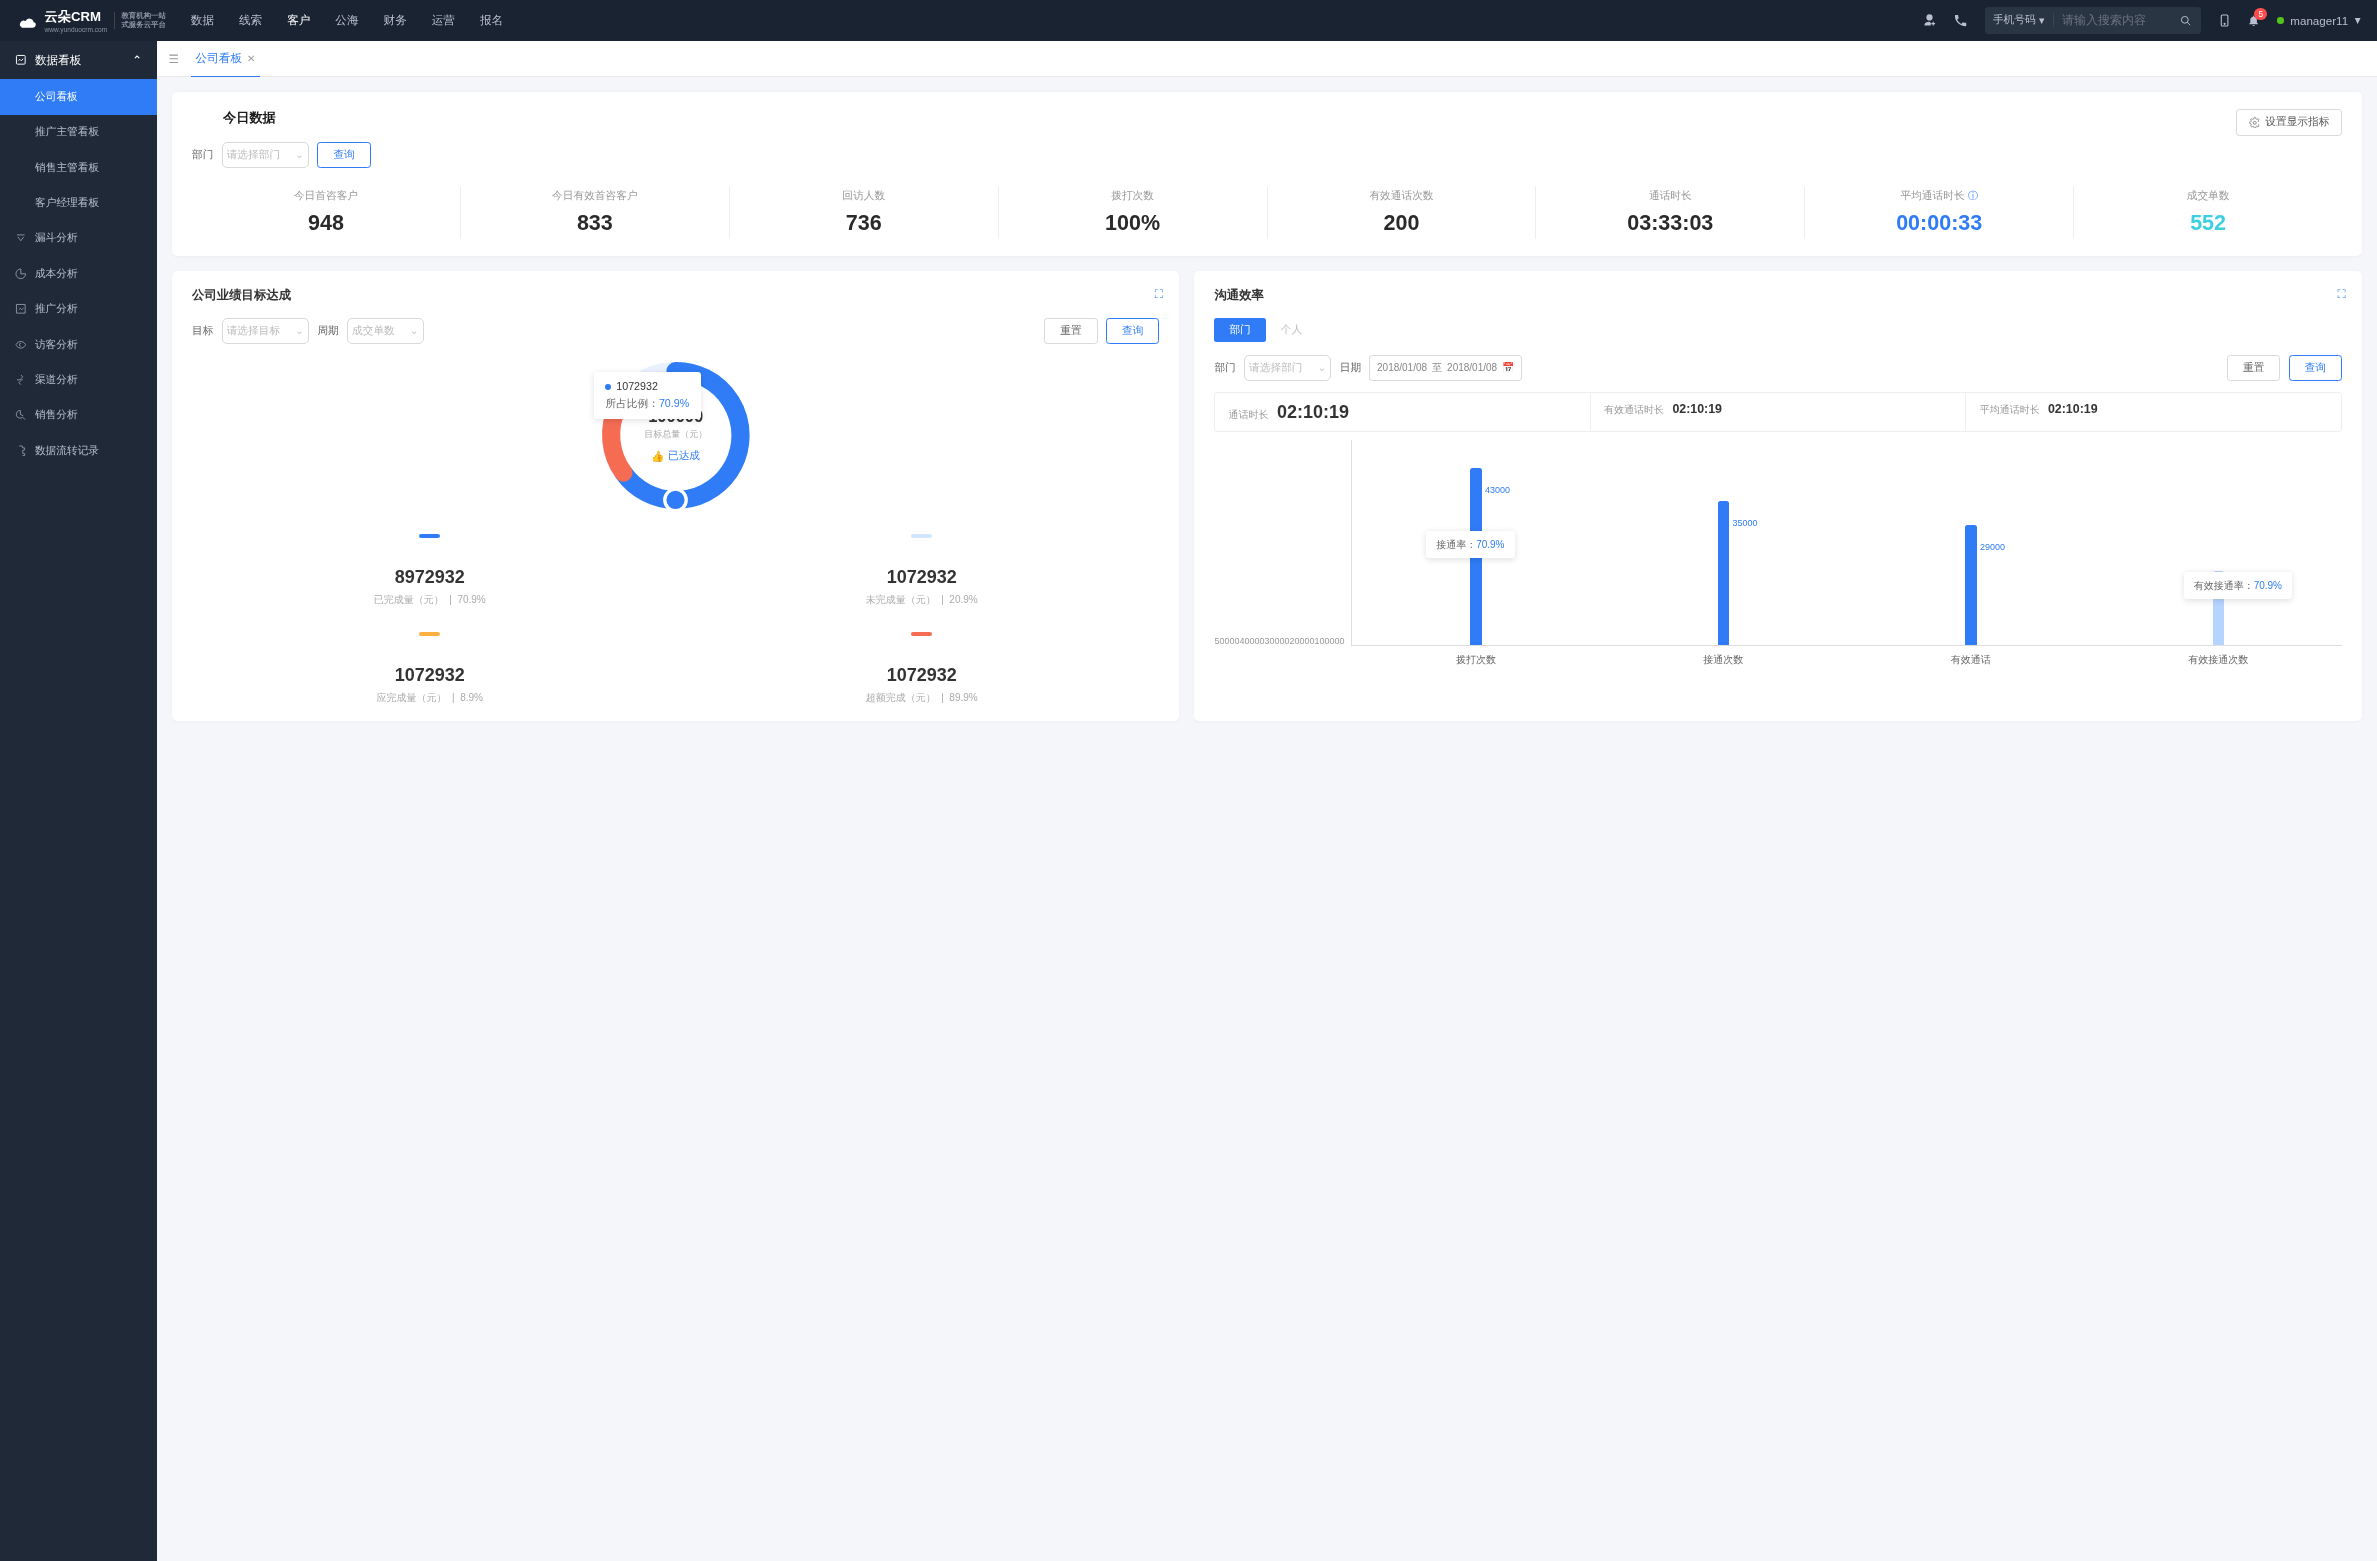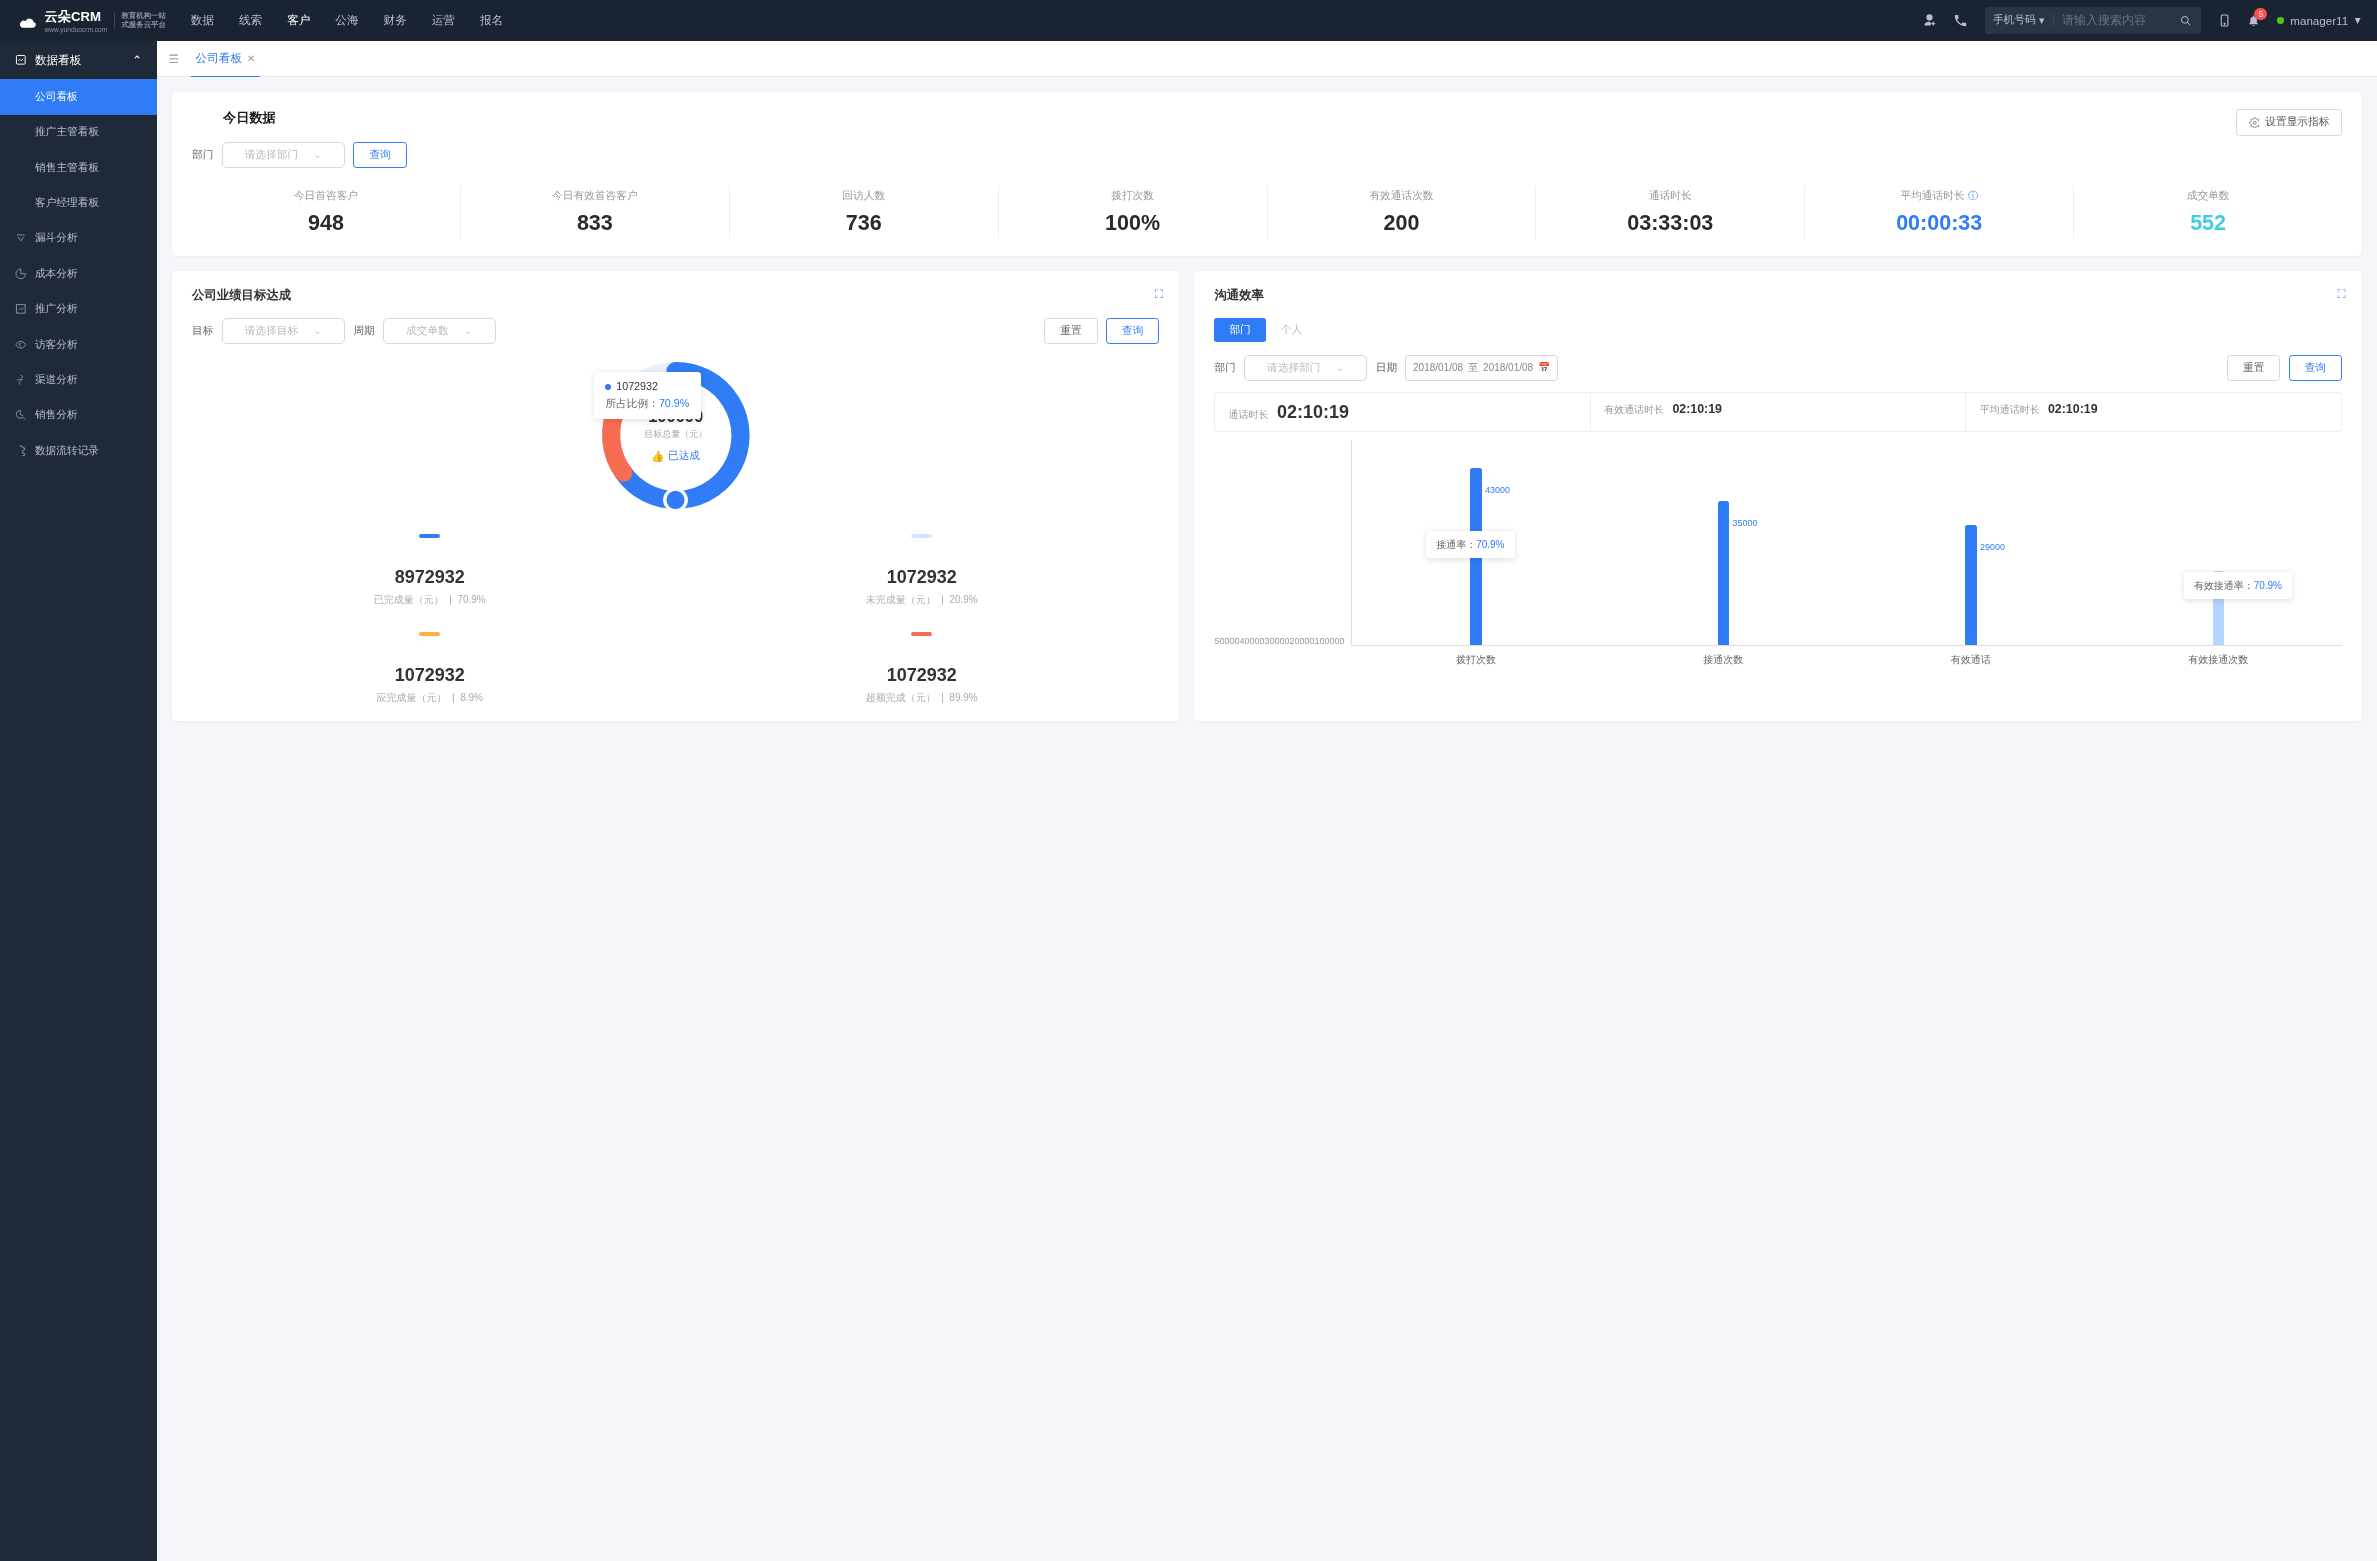--- a/index.html
+++ b/index.html
@@ -35,21 +35,21 @@
 .tab-close { color: #999; font-size: 10px; }
 .hamburger { color: #999; cursor: pointer; }
 
 .content { padding: 15px; display: flex; flex-direction: column; gap: 15px; }
 .card { background: #fff; border-radius: 5px; padding: 16.5px 20px; box-shadow: 0 0.8px 2.5px rgba(0,0,0,0.04); }
 
 .today-header { display: flex; justify-content: space-between; align-items: flex-start; }
 .today-title { font-size: 13.2px; font-weight: 600; color: #1a1a1a; margin-bottom: 15px; margin-left: 31px; }
 .filter-row { display: flex; align-items: center; gap: 8.3px; }
 .label { color: #666; font-size: 10.7px; }
-.select { border: 0.8px solid #d9d9d9; border-radius: 5px; padding: 5px 22px; font-size: 10.7px; color: #bbb; display: flex; align-items: center; gap: 15px; cursor: pointer; background: #fff; }
+.select { border: 0.8px solid #d9d9d9; border-radius: 5px; padding: 5px 4px; font-size: 10.7px; color: #bbb; display: flex; align-items: center; gap: 15px; cursor: pointer; background: #fff; }
 .btn { border: 0.8px solid #2f7cf6; color: #2f7cf6; background: #fff; padding: 5px 15px; border-radius: 3.3px; font-size: 10.7px; cursor: pointer; }
 .btn-plain { border: 0.8px solid #d9d9d9; color: #666; background: #fff; padding: 5px 15px; border-radius: 3.3px; font-size: 10.7px; cursor: pointer; }
 .btn-settings { border: 0.8px solid #d9d9d9; color: #555; background: #fff; padding: 5.8px 11.6px; border-radius: 3.3px; font-size: 10.7px; cursor: pointer; display: flex; align-items: center; gap: 5px; }
 
 .metrics { display: flex; margin-top: 18px; }
 .metric { flex: 1; text-align: center; border-right: 0.8px solid #eee; padding: 3.3px 0; }
 .metric:last-child { border-right: none; }
 .metric-label { color: #999; font-size: 10.7px; margin-bottom: 8.3px; display: flex; justify-content: center; align-items: center; gap: 3.3px; }
 .metric-value { font-size: 21.5px; font-weight: 600; color: #2a2a2a; }
 .metric-value.blue { color: #2f7cf6; }

